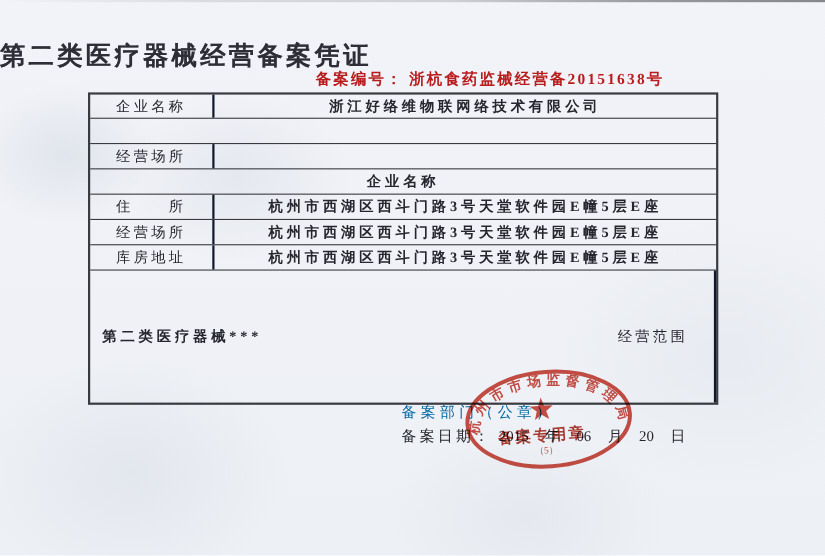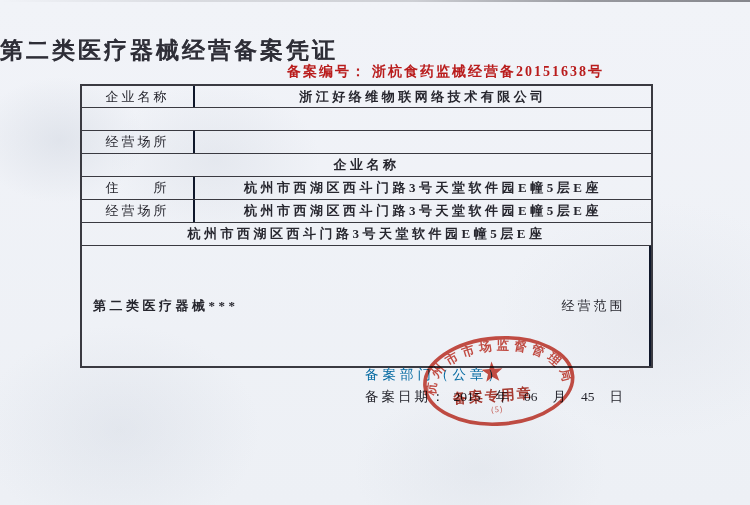--- a/index.html
+++ b/index.html
@@ -97,37 +97,38 @@
     </div>
     <div class="row">
       <div class="cell label">住　　所</div>
       <div class="cell value">杭州市西湖区西斗门路3号天堂软件园E幢5层E座</div>
     </div>
     <div class="row">
       <div class="cell label">经营场所</div>
       <div class="cell value">杭州市西湖区西斗门路3号天堂软件园E幢5层E座</div>
     </div>
     <div class="row">
+      <div class="cell label">库房地址</div>
       <div class="cell value">杭州市西湖区西斗门路3号天堂软件园E幢5层E座</div>
     </div>
     <div class="row tall">
       <div class="cell value">第二类医疗器械***</div>
       <div class="cell label">经营范围</div>
     </div>
   </div>
 
   <div class="dept-line">备案部门（公章）</div>
 
   <div class="date-line">
     <span class="dlabel">备案日期：</span>
     <span>2015</span>
     <span>年</span>
     <span>06</span>
     <span>月</span>
-    <span>45</span>
+    <span>20</span>
     <span>日</span>
   </div>
 
   <svg class="seal" width="160" height="100" viewBox="0 0 160 100">
     <defs>
       <path id="sealArc" d="M 17 59 A 64 37 0 1 1 143 59" fill="none"></path>
     </defs>
     <ellipse class="ring" cx="80" cy="47" rx="74" ry="43"></ellipse>
     <text class="arc">
       <textPath href="#sealArc" startOffset="50%" text-anchor="middle">杭州市市场监督管理局</textPath>

